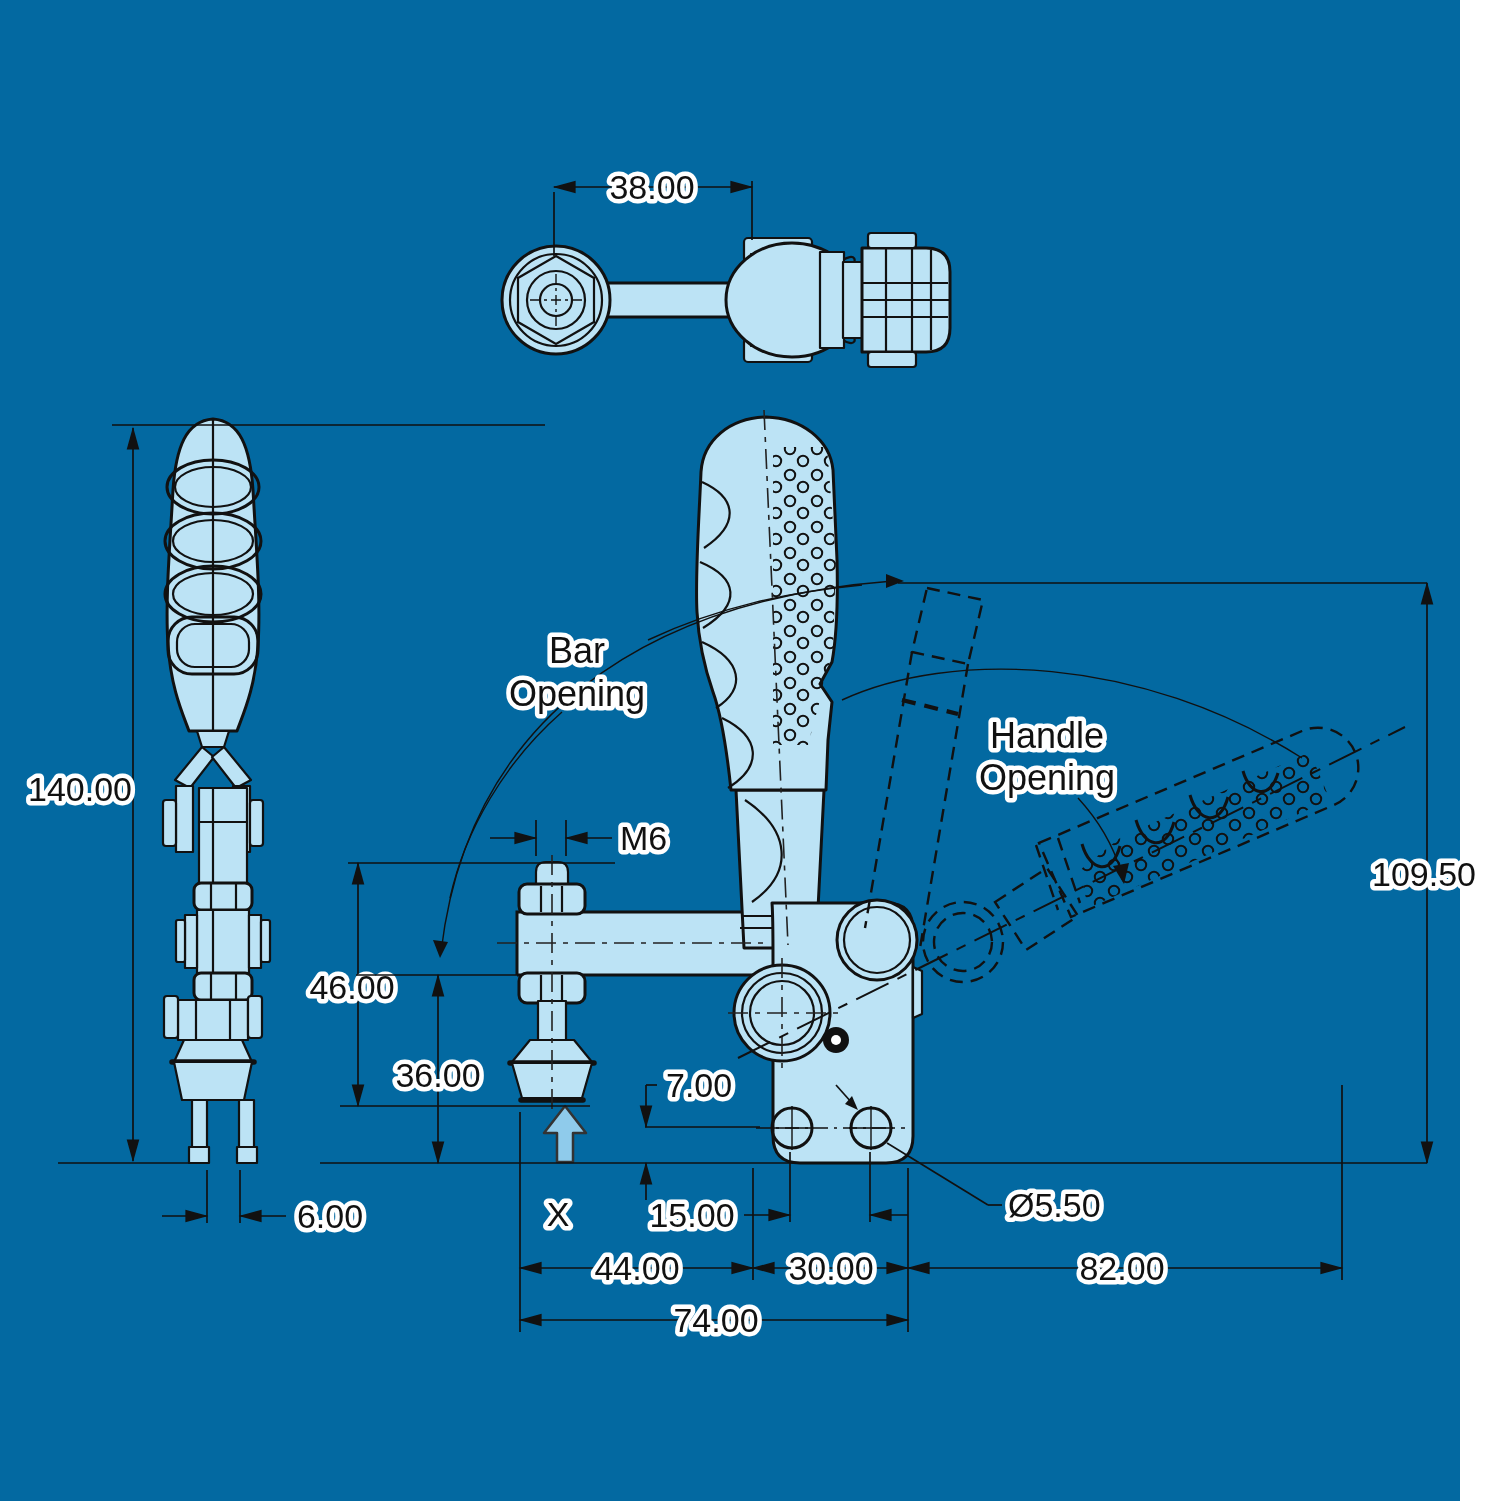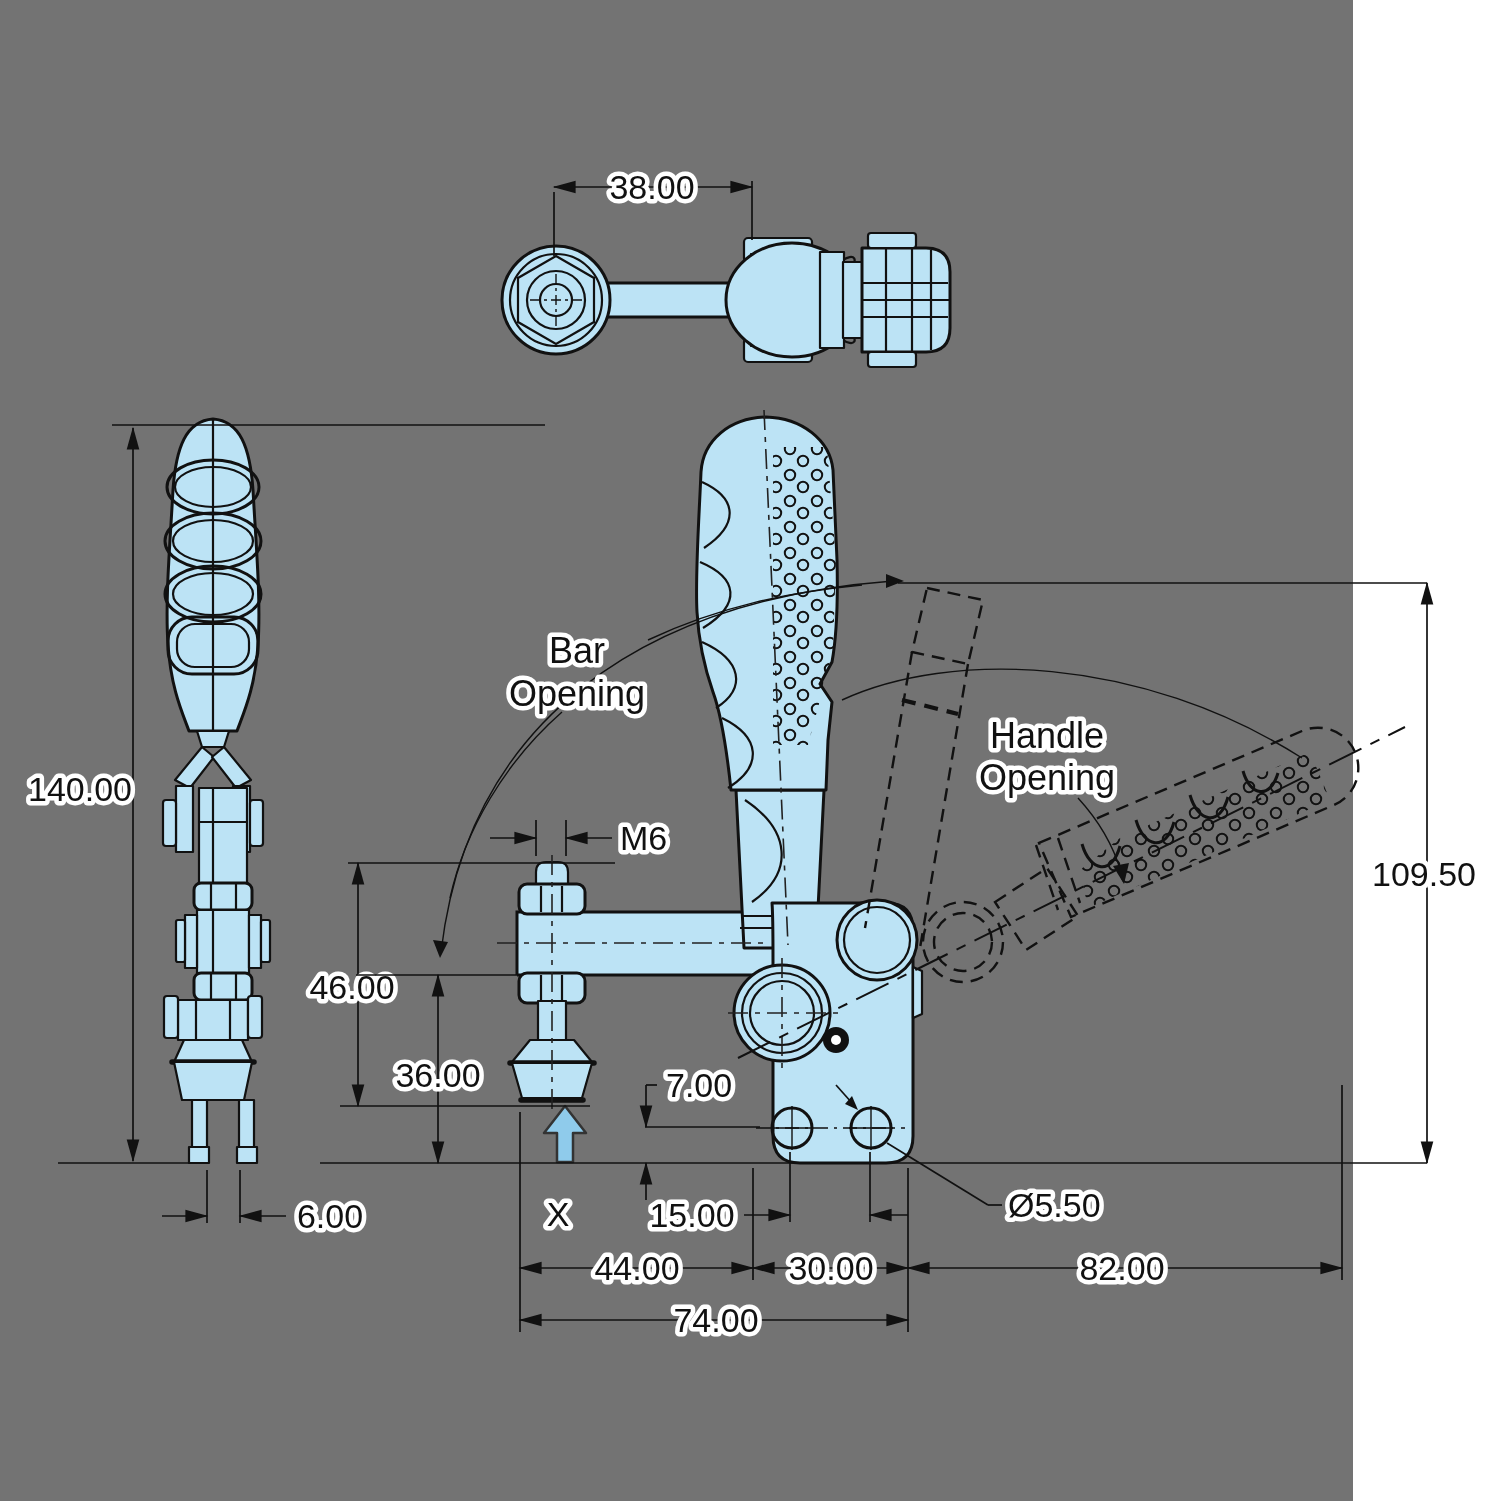--- a/index.html
+++ b/index.html
@@ -1,16 +1,16 @@
 <!DOCTYPE html>
 <html><head>
 <meta charset="utf-8">
 <style>
   html,body{margin:0;padding:0;background:#fff;}
-  .stage{width:1353px;height:1501px;background:#737373;position:relative;font-family:"Liberation Sans",sans-serif;}
+  .stage{width:1460px;height:1501px;background:#0369a1;position:relative;font-family:"Liberation Sans",sans-serif;}
   svg{display:block;}
   text{font-family:"Liberation Sans",sans-serif;fill:#111;paint-order:stroke;stroke:#fff;stroke-width:9px;stroke-linejoin:round;}
   .dim{font-size:34px;}
   .note{font-size:36px;}
   .part{fill:#BCE3F5;stroke:#111;stroke-width:3;stroke-linejoin:round;}
   .part2{fill:#BCE3F5;stroke:#111;stroke-width:2.2;stroke-linejoin:round;}
   .inner{fill:none;stroke:#111;stroke-width:2.2;}
   .outl{fill:none;stroke:#111;stroke-width:3;}
   .heavy{stroke:#111;stroke-width:5.5;stroke-linecap:round;}
   .dimln{stroke:#111;stroke-width:1.7;fill:none;}

